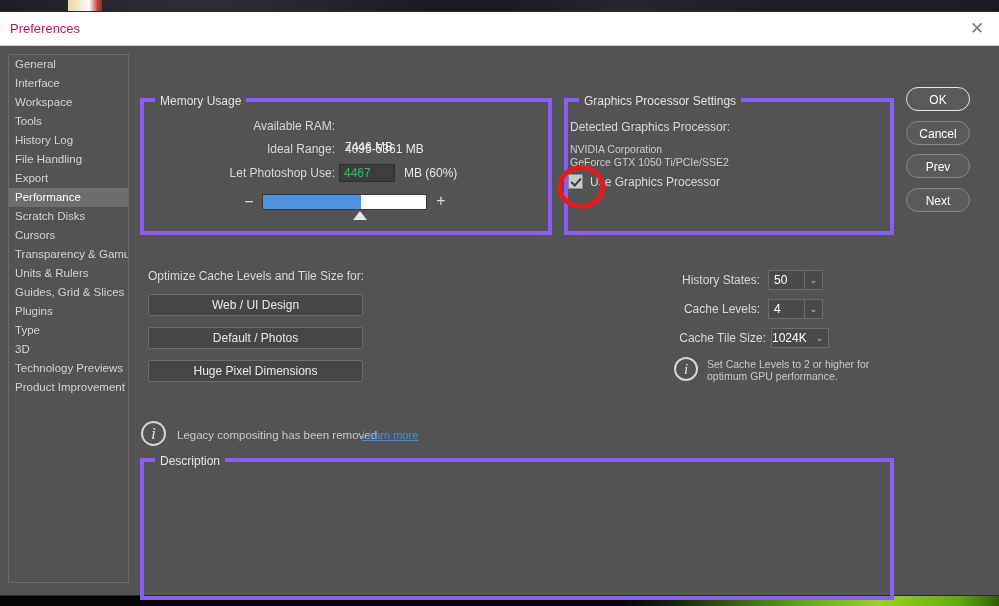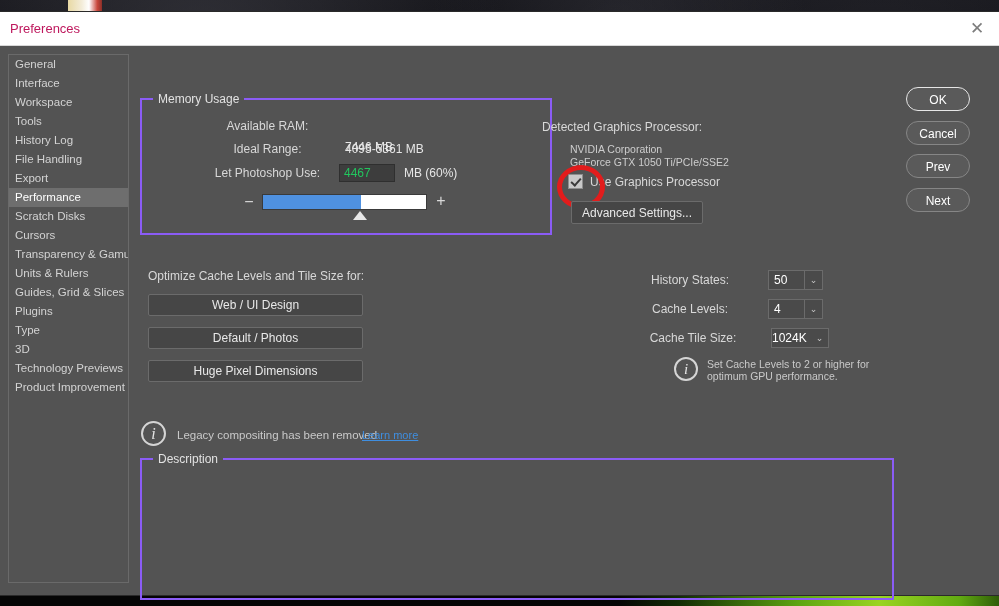--- a/index.html
+++ b/index.html
@@ -124,21 +124,21 @@
     white-space: nowrap;
   }
   .side-item.selected {
     background: #6e6e6e;
     color: #ffffff;
   }
 
   
   .group {
     position: absolute;
-    border: 2px solid #8b5cf6;
+    border: 4px solid #8b5cf6;
     box-sizing: border-box;
   }
   .group-label {
     position: absolute;
     top: -8px;
     left: 11px;
     padding: 0 5px;
     background: #535353;
     font-size: 12px;
     color: #e2e2e2;
@@ -149,21 +149,21 @@
     position: absolute;
     font-size: 12px;
     color: #d8d8d8;
     white-space: nowrap;
   }
   .lbl-r {
     position: absolute;
     font-size: 12px;
     color: #d8d8d8;
     white-space: nowrap;
-    text-align: center;
+    text-align: right;
   }
   .val {
     position: absolute;
     font-size: 12px;
     color: #e6e6e6;
     white-space: nowrap;
   }
 
   
   #grp-memory { left: 140px; top: 52px; width: 412px; height: 137px; }
@@ -422,29 +422,31 @@
     <input id="mem-input" type="text" value="4467" style="">
     <div class="val" style="left:404px; top:120px;">MB (60%)</div>
 
     <div id="slider-minus">−</div>
     <div id="slider-track">
       <div id="slider-fill" style="width: 60%;"></div>
     </div>
     <div id="slider-thumb"></div>
     <div id="slider-plus">+</div>
 
-    <div class="lbl" style="left:542px; top:74px;">Detected Graphics Processor:</div>
+    <div class="group" id="grp-gpu">
+      <div class="group-label">Graphics Processor Settings</div>
+    </div>
+    <div class="lbl" style="left:570px; top:74px;">Detected Graphics Processor:</div>
     <div class="lbl" style="left:570px; top:97px; font-size:10.5px; color:#cdcdcd;">NVIDIA Corporation</div>
     <div class="lbl" style="left:570px; top:110px; font-size:10.5px; color:#cdcdcd;">GeForce GTX 1050 Ti/PCIe/SSE2</div>
 
     <div id="gpu-checkbox"></div>
     <div class="lbl" style="left:590px; top:129px;">Use Graphics Processor</div>
     <div id="red-circle"></div>
 
-    <button class="btn" id="btn-advanced">Advanced Settings...</button>
 
     <div class="lbl" style="left:148px; top:223px;">Optimize Cache Levels and Tile Size for:</div>
 
     <button class="cache-btn" style="top:248px;">Web / UI Design</button>
     <button class="cache-btn" style="top:281px;">Default / Photos</button>
     <button class="cache-btn" style="top:314px;">Huge Pixel Dimensions</button>
 
     <div class="lbl-r" style="left:620px; top:227px; width:140px;">History States:</div>
     <div class="combo" style="left:768px; top:224px; width:55px;">
       <span class="cval">50</span>

